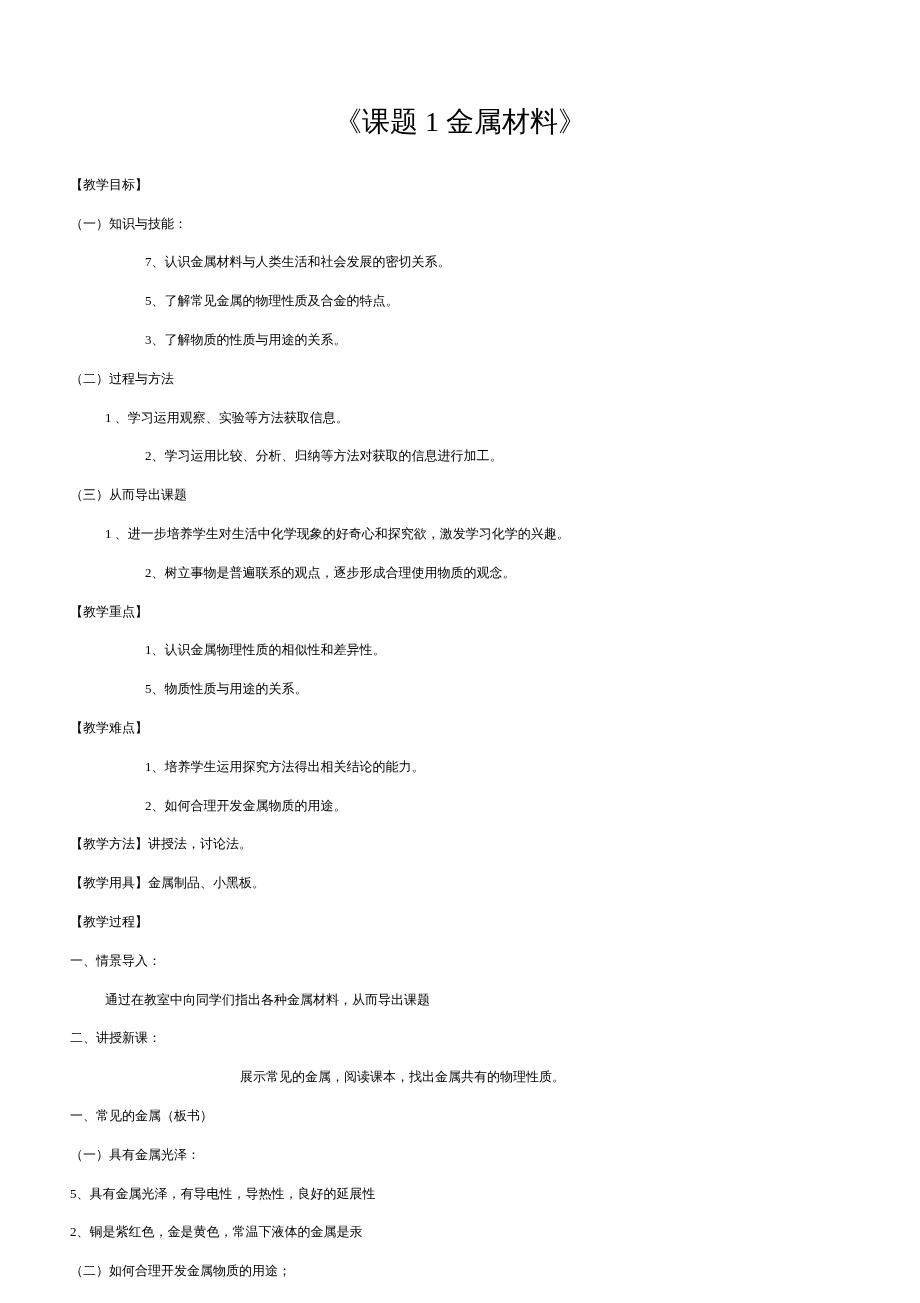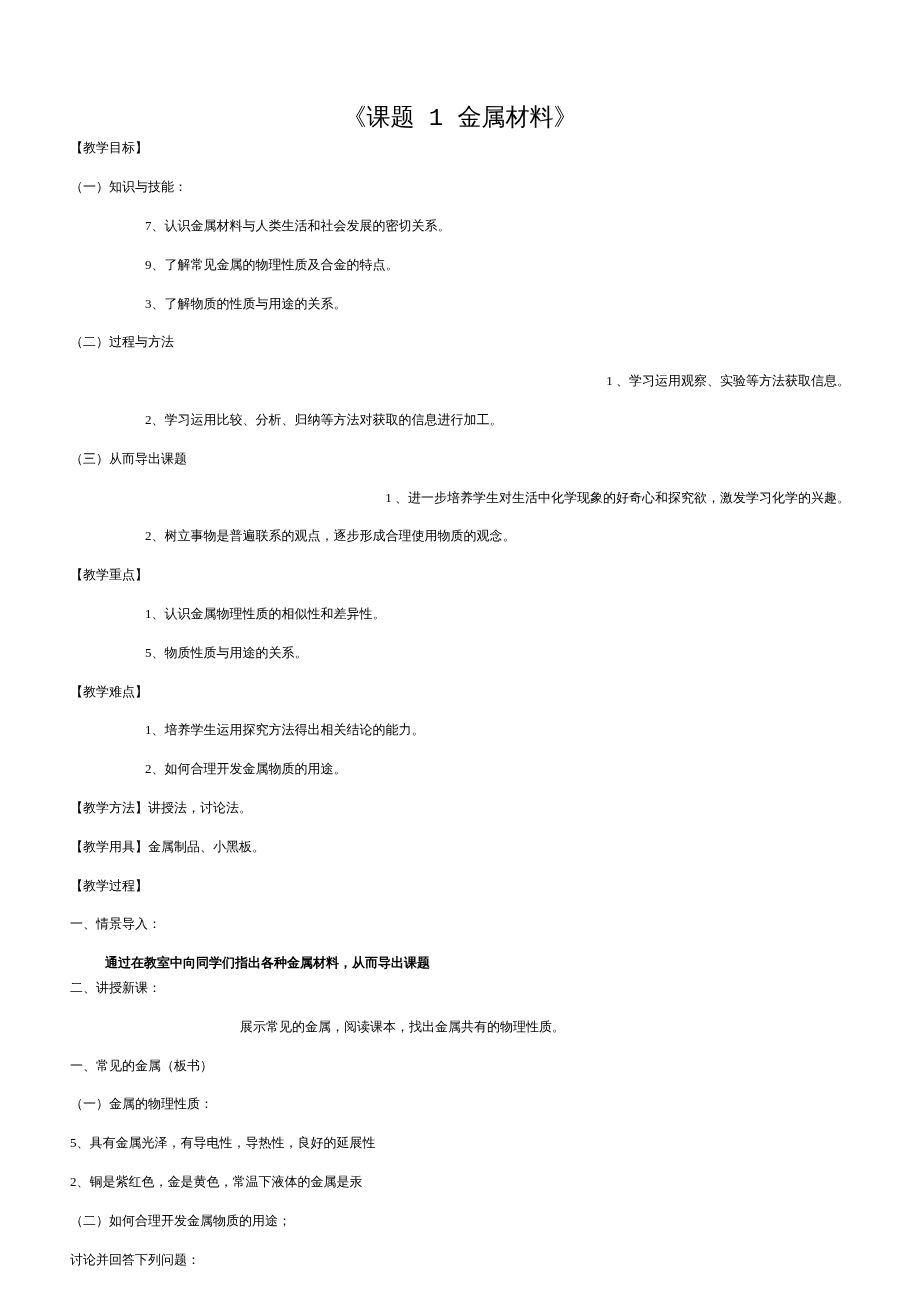--- a/index.html
+++ b/index.html
@@ -12,62 +12,61 @@
       min-height: 1303px;
       background: #ffffff;
       font-family: "SimSun", "宋体", serif;
       font-size: 13px;
       color: #000;
       padding: 100px 70px 60px 70px;
       line-height: 1.6;
     }
     .title {
       text-align: center;
-      font-size: 24px;
+      font-size: 28px;
       font-weight: normal;
-      font-family: Liberation Mono, monospace;
+      margin-bottom: 30px;
+      font-family: Liberation Serif, serif;
     }
     .section-label {
       margin-bottom: 18px;
     }
     .sub-heading {
       margin-bottom: 18px;
     }
     .item-level1 {
       padding-left: 35px;
       margin-bottom: 18px;
-      text-align: right;
     }
     .item-level2 {
       padding-left: 75px;
       margin-bottom: 18px;
     }
     .item-center {
       padding-left: 170px;
       margin-bottom: 18px;
     }
     .body-text {
       margin-bottom: 18px;
     }
     .indent {
       padding-left: 35px;
-      margin-bottom: 4px;
-      font-weight: bold;
+      margin-bottom: 18px;
     }
   </style>
 </head>
 <body>
 
 <h1 class="title">《课题 1 金属材料》</h1>
 
 <div class="section-label">【教学目标】</div>
 
 <div class="sub-heading">（一）知识与技能：</div>
 <div class="item-level2">7、认识金属材料与人类生活和社会发展的密切关系。</div>
-<div class="item-level2">9、了解常见金属的物理性质及合金的特点。</div>
+<div class="item-level2">5、了解常见金属的物理性质及合金的特点。</div>
 <div class="item-level2">3、了解物质的性质与用途的关系。</div>
 
 <div class="sub-heading">（二）过程与方法</div>
 <div class="item-level1">1 、学习运用观察、实验等方法获取信息。</div>
 <div class="item-level2">2、学习运用比较、分析、归纳等方法对获取的信息进行加工。</div>
 
 <div class="sub-heading">（三）从而导出课题</div>
 <div class="item-level1">1 、进一步培养学生对生活中化学现象的好奇心和探究欲，激发学习化学的兴趣。</div>
 <div class="item-level2">2、树立事物是普遍联系的观点，逐步形成合理使用物质的观念。</div>
 
@@ -85,17 +84,17 @@
 
 <div class="section-label">【教学过程】</div>
 
 <div class="body-text">一、情景导入：</div>
 <div class="indent">通过在教室中向同学们指出各种金属材料，从而导出课题</div>
 
 <div class="body-text">二、讲授新课：</div>
 <div class="item-center">展示常见的金属，阅读课本，找出金属共有的物理性质。</div>
 
 <div class="body-text">一、常见的金属（板书）</div>
-<div class="body-text">（一）金属的物理性质：</div>
+<div class="body-text">（一）具有金属光泽：</div>
 <div class="body-text">5、具有金属光泽，有导电性，导热性，良好的延展性</div>
 <div class="body-text">2、铜是紫红色，金是黄色，常温下液体的金属是汞</div>
 <div class="body-text">（二）如何合理开发金属物质的用途；</div>
 <div class="body-text">讨论并回答下列问题：</div>
 
 </body></html>

